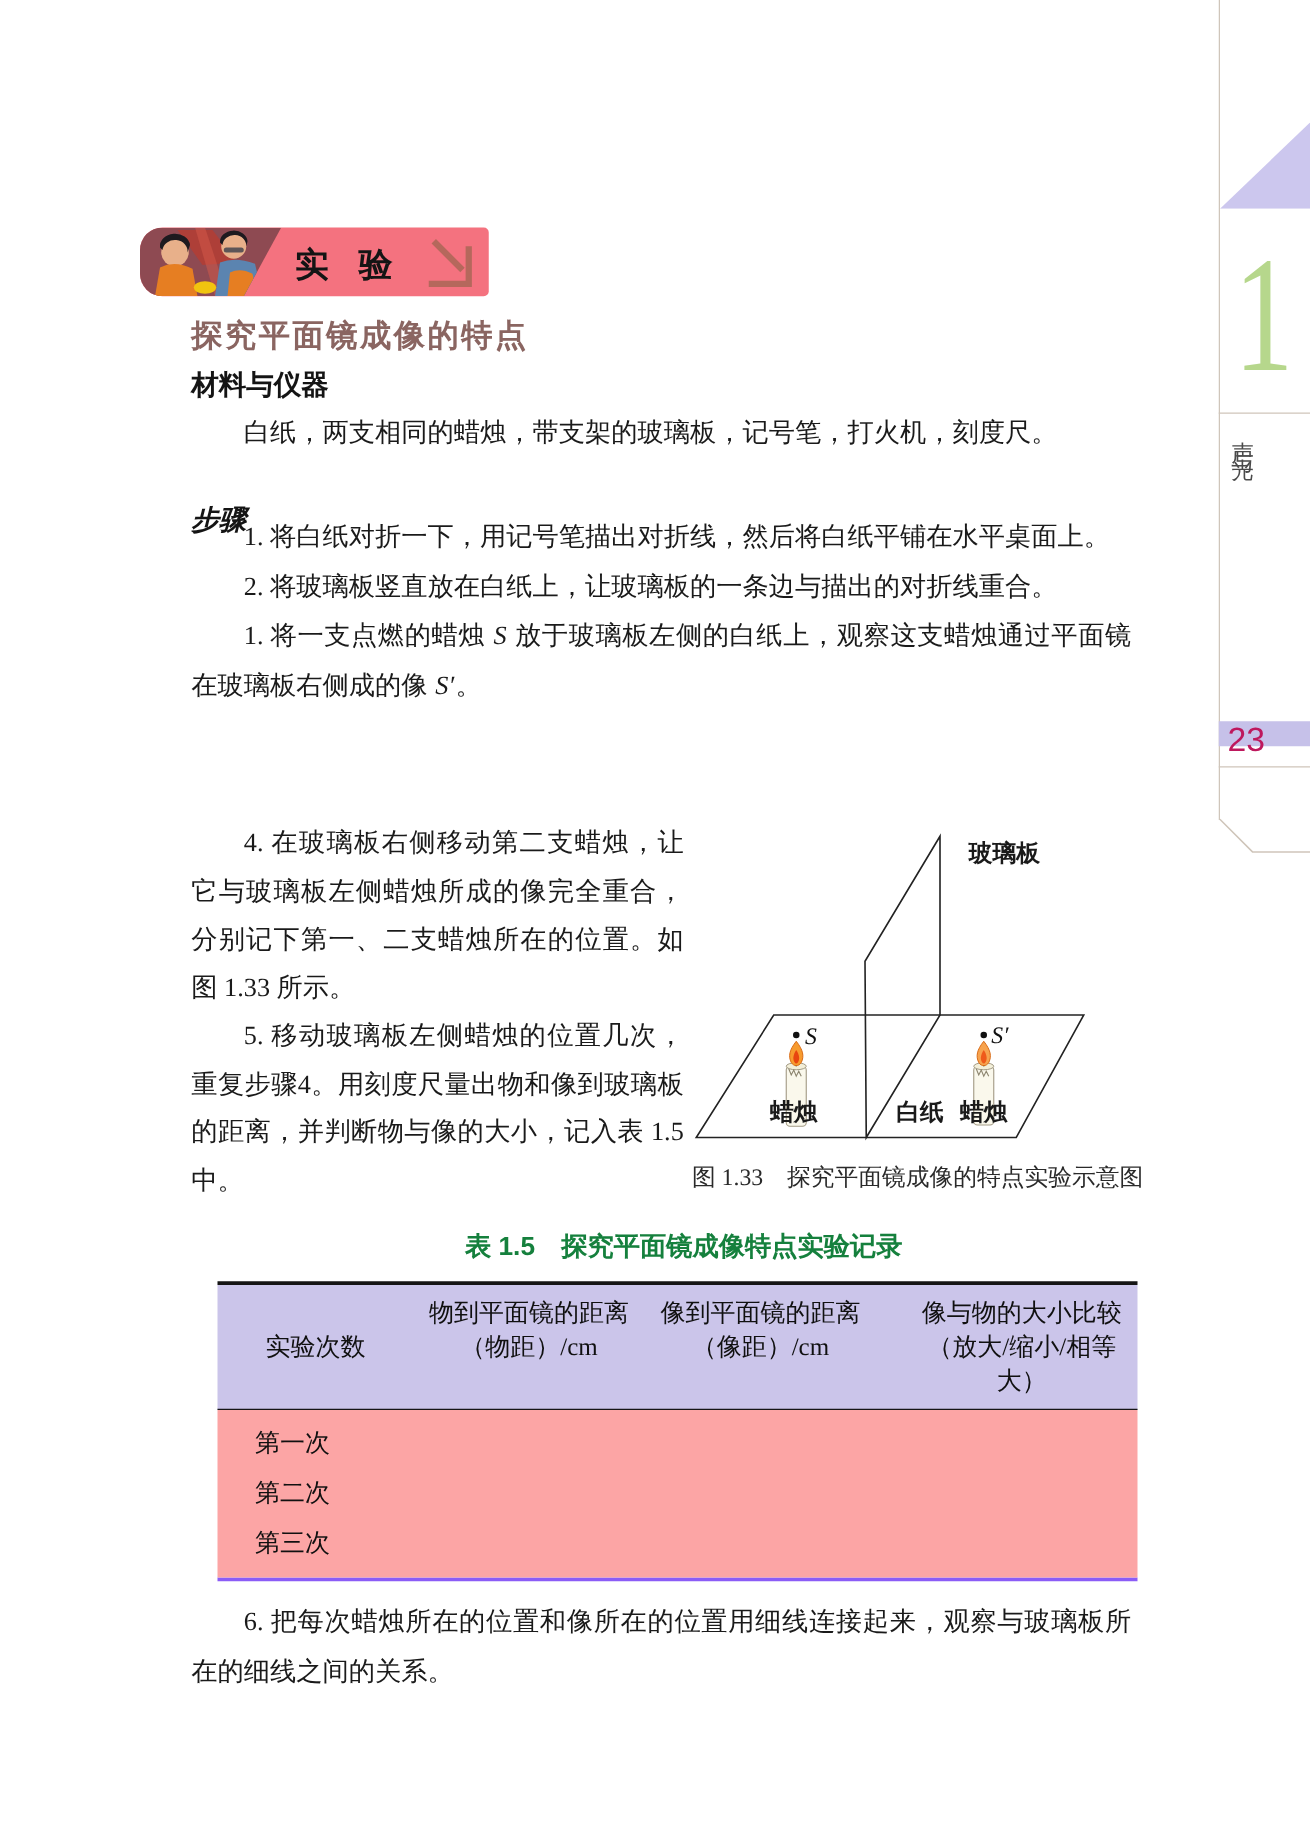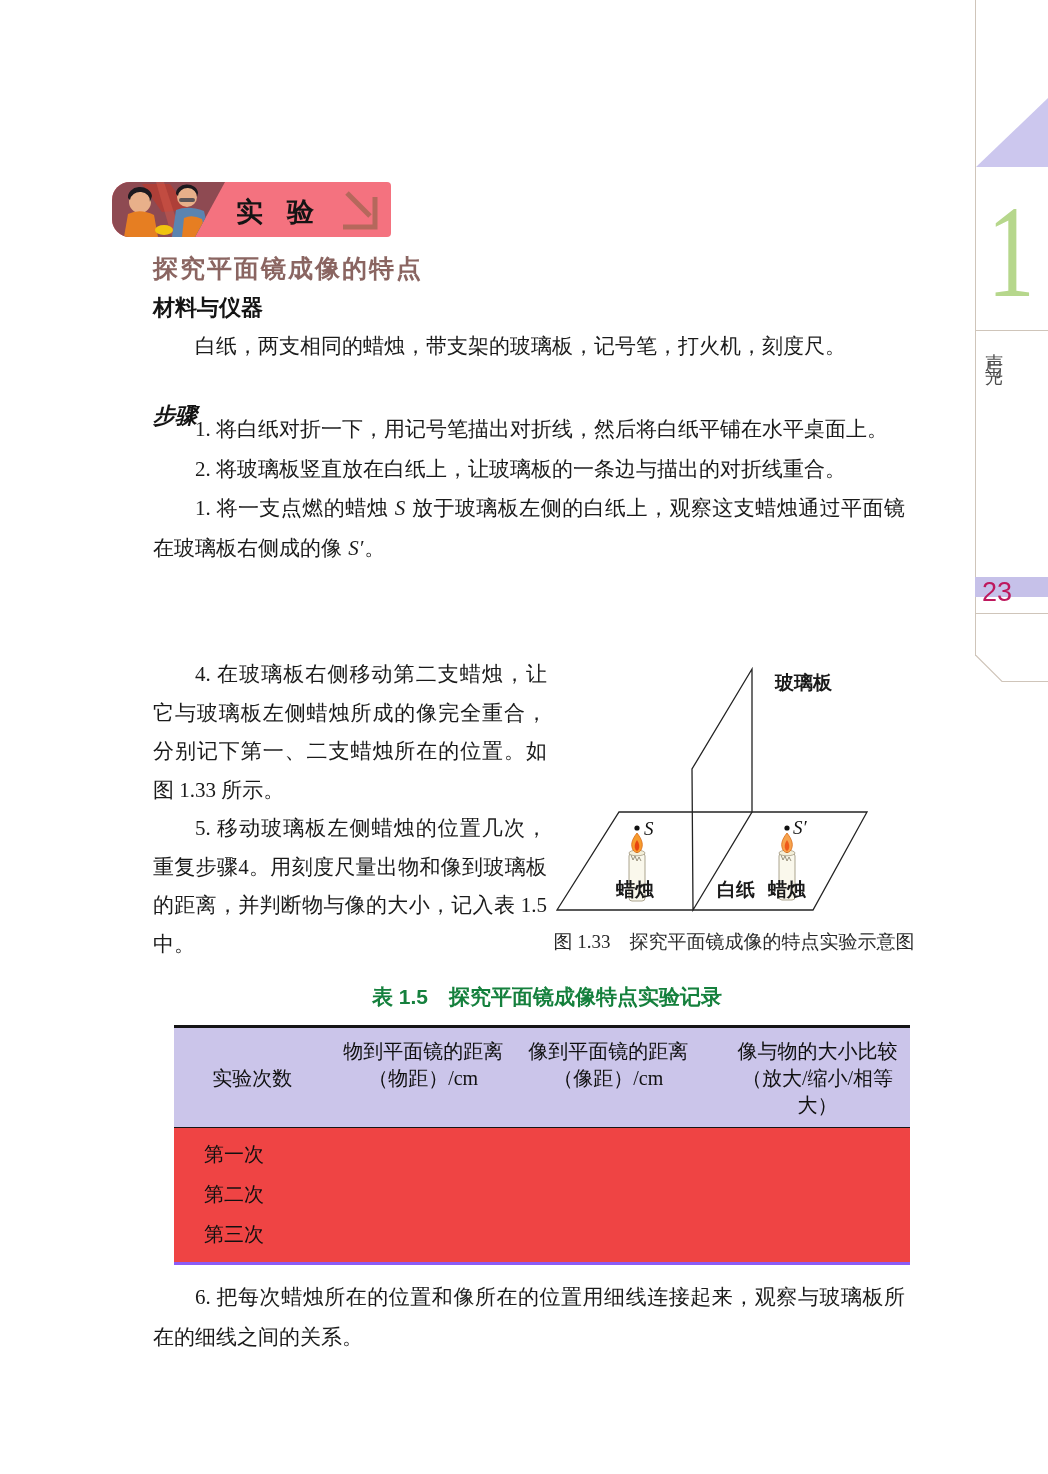--- a/index.html
+++ b/index.html
@@ -45,21 +45,21 @@
   
   .table-title{position:absolute;left:171px;top:983px;width:752px;text-align:center;
           font-family:"Liberation Sans","DejaVu Sans",sans-serif;font-weight:bold;
           font-size:21px;color:#15803d;}
   .exp-table{position:absolute;left:174px;top:1025px;width:736px;
           border-top:3px solid #151515;border-bottom:3px solid #8b5cf6;}
   .thead{display:flex;background:#cbc5ea;border-bottom:1.5px solid #151515;padding:10px 0 8px;}
   .th{text-align:center;font-size:20px;line-height:27px;color:#101010;}
   .c1{width:22%;}.c2{width:26%;}.c3{width:26%;}.c4{width:26%;margin-left:24px;}
   .th.c1{display:flex;align-items:center;justify-content:center;}
-  .tbody{background:#ef4444;padding:6px 0 8px;}
+  .tbody{background:#fca5a5;padding:6px 0 8px;}
   .trow{display:flex;align-items:center;height:40px;}
   .td{font-size:20px;color:#101010;}
   .td.c1{padding-left:30px;box-sizing:border-box;}
   .td-empty{text-align:center;}
 
   
   .side-line{position:absolute;left:975px;top:0;height:656px;width:0;border-left:1px solid #cfc5ba;}
   .side-triangle{position:absolute;left:976px;top:98px;}
   .chapter-num{position:absolute;left:975px;top:186px;width:72px;text-align:center;
           font-family:"Liberation Serif","DejaVu Serif",serif;font-size:132px;line-height:1;

